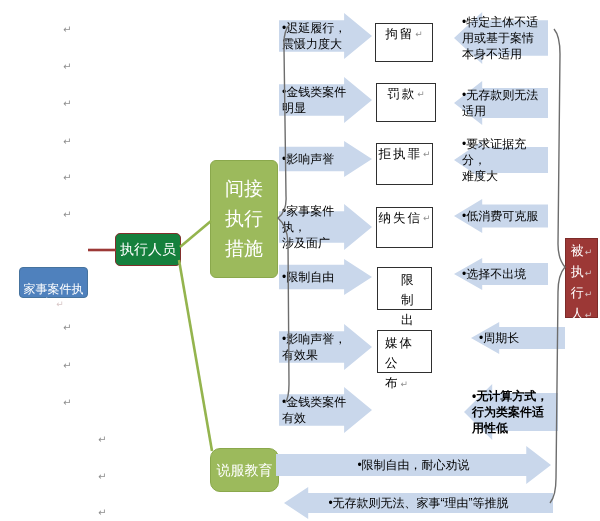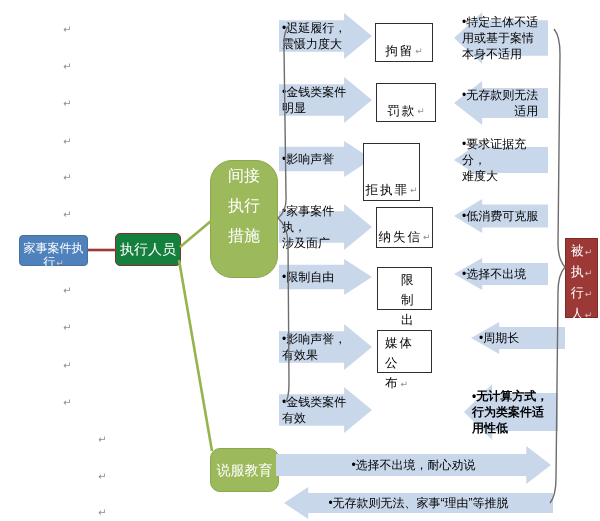--- a/index.html
+++ b/index.html
@@ -5,44 +5,44 @@
   html,body{margin:0;padding:0;background:#fff;}
   .canvas{
     position:relative;width:600px;height:521px;background:#ffffff;overflow:hidden;
     font-family:"Liberation Sans","DejaVu Sans",sans-serif;color:#000;
   }
   .pre{white-space:pre-line;}
   svg.overlay{position:absolute;left:0;top:0;width:600px;height:521px;pointer-events:none;z-index:5;}
 
   
   .node{position:absolute;box-sizing:border-box;color:#fff;text-align:center;z-index:2;}
-  .node-root{background:#4f81bd;border:1px solid #46739e;border-radius:4px;font-size:12px;line-height:14px;padding-top:5px;}
+  .node-root{background:#4f81bd;border:1px solid #46739e;border-radius:4px;font-size:12px;line-height:14px;padding-top:14px;margin-top:32px;}
   .node-exec{background:#15803d;border:1px solid #822e2c;border-radius:5px;font-size:14px;line-height:31px;}
   .node-green{background:#9cba5c;border:1px solid #8aa84c;}
-  .node-indirect{border-radius:22px;font-size:16px;line-height:30px;}
+  .node-indirect{border-radius:6px;font-size:19px;line-height:30px;padding-top:13px;}
   .node-persuasion{border-radius:10px;font-size:14px;line-height:42px;}
   .node-target{background:#9c3836;border:1px solid #7c2b29;font-size:13px;line-height:19px;padding-top:2px;}
   .node-target .row{display:block;}
 
   
   .barrow{position:absolute;z-index:2;}
   .barrow .bg{position:absolute;left:0;top:0;right:0;bottom:0;background:#c9d7eb;}
   .arr-r .bg{clip-path:polygon(0 16%,70% 16%,70% 0,100% 50%,70% 100%,70% 84%,0 84%);}
   .arr-l .bg{clip-path:polygon(100% 16%,30% 16%,30% 0,0 50%,30% 100%,30% 84%,100% 84%);}
   .arr-r-long .bg{clip-path:polygon(0 21%,91% 21%,91% 0,100% 50%,91% 100%,91% 79%,0 79%);}
   .arr-l-long .bg{clip-path:polygon(100% 19%,9% 19%,9% 0,0 50%,9% 100%,9% 81%,100% 81%);}
   .barrow .txt{position:absolute;top:0;bottom:0;display:flex;align-items:center;font-size:12px;line-height:16px;z-index:2;}
   .arr-r .txt{left:3px;right:20px;}
   .arr-l .txt{left:8px;right:0;}
   .txt-center{justify-content:center;left:0;right:0;text-align:center;}
 
   
   .mid-box{position:absolute;box-sizing:border-box;background:#fff;border:1.3px solid #2f2f2f;
     font-size:12.5px;line-height:20px;letter-spacing:2px;z-index:2;padding:2px 4px 0 7px;}
-  .mid-box.ctr{display:flex;align-items:flex-end;justify-content:center;padding:0;}
+  .mid-box.ctr{display:flex;align-items:flex-start;justify-content:center;padding:0;}
 
   .mark{color:#8f8f8f;font-size:9px;letter-spacing:0;margin-left:1px;}
   .node .mark{color:#d8c6c6;}
   .pilcrow{position:absolute;color:#8f8f8f;font-size:10px;z-index:1;}
 </style>
 </head>
 <body>
 
 <div class="canvas">
 
@@ -104,35 +104,35 @@
     <div class="bg"></div>
     <div class="txt">
         <span class="pre">•金钱类案件
 明显</span>
       </div>
   </div>
   <div class="mid-box ctr" style="left:376px;top:83px;width:60px;height:39px;">
     <span>罚款</span>
       <span class="mark">↵</span>
   </div>
-  <div class="barrow arr-l" style="left:454px;top:81px;width:94px;height:44px;text-align:right;">
+  <div class="barrow arr-l" style="left:454px;top:81px;width:94px;height:44px;">
     <div class="bg"></div>
     <div class="txt">
         <span class="pre">•无存款则无法
 适用</span>
       </div>
   </div>
 
   <div class="barrow arr-r" style="left:279px;top:141px;width:93px;height:36px;">
     <div class="bg"></div>
     <div class="txt">
         <span class="pre">•影响声誉</span>
       </div>
   </div>
-  <div class="mid-box ctr" style="left:363px;top:143px;width:57px;height:58px;">
+  <div class="mid-box ctr" style="left:376px;top:143px;width:57px;height:42px;">
     <span>拒执罪</span>
       <span class="mark">↵</span>
   </div>
   <div class="barrow arr-l" style="left:454px;top:141px;width:94px;height:38px;">
     <div class="bg"></div>
     <div class="txt">
         <span class="pre">•要求证据充分，
 难度大</span>
       </div>
   </div>
@@ -202,21 +202,21 @@
     <div class="txt">
         <span class="pre">•无计算方式，
 行为类案件适
 用性低</span>
       </div>
   </div>
 
   <div class="barrow arr-r-long" style="left:276px;top:446px;width:275px;height:38px;">
     <div class="bg"></div>
     <div class="txt txt-center">
-        <span>•选择不出境，耐心劝说</span>
+        <span>•限制自由，耐心劝说</span>
       </div>
   </div>
   <div class="barrow arr-l-long" style="left:284px;top:487px;width:269px;height:32px;">
     <div class="bg"></div>
     <div class="txt txt-center">
         <span>•无存款则无法、家事“理由”等推脱</span>
       </div>
   </div>
 
   <span class="pilcrow" style="left:63px;top:24px;">↵</span>

